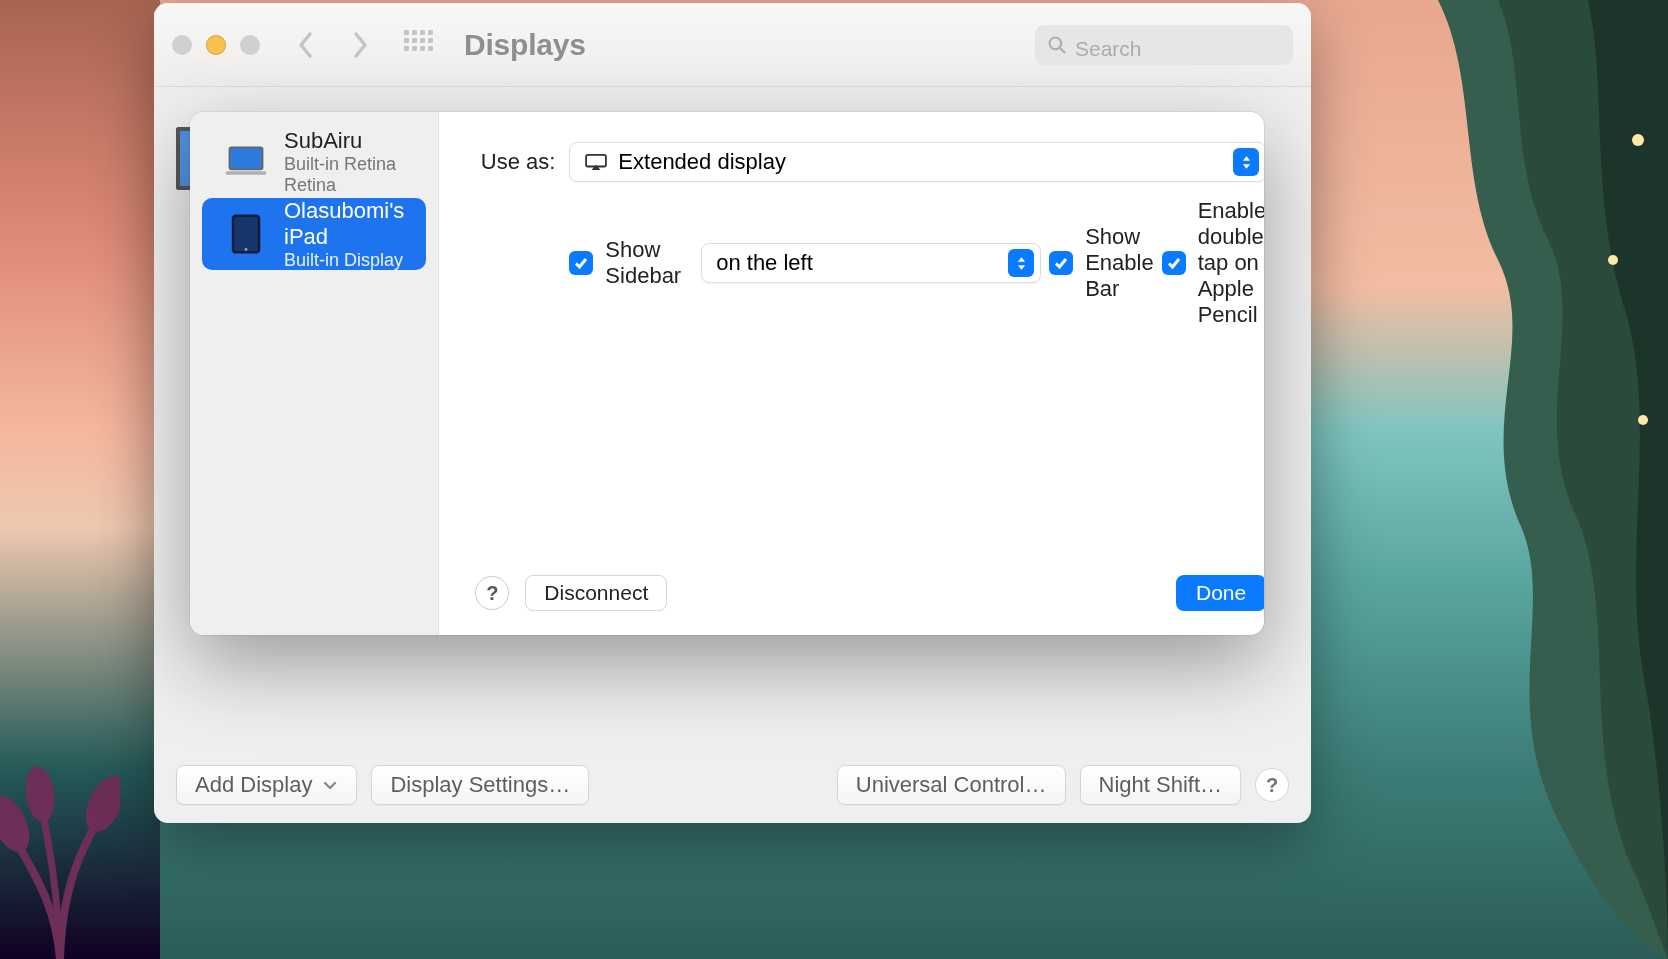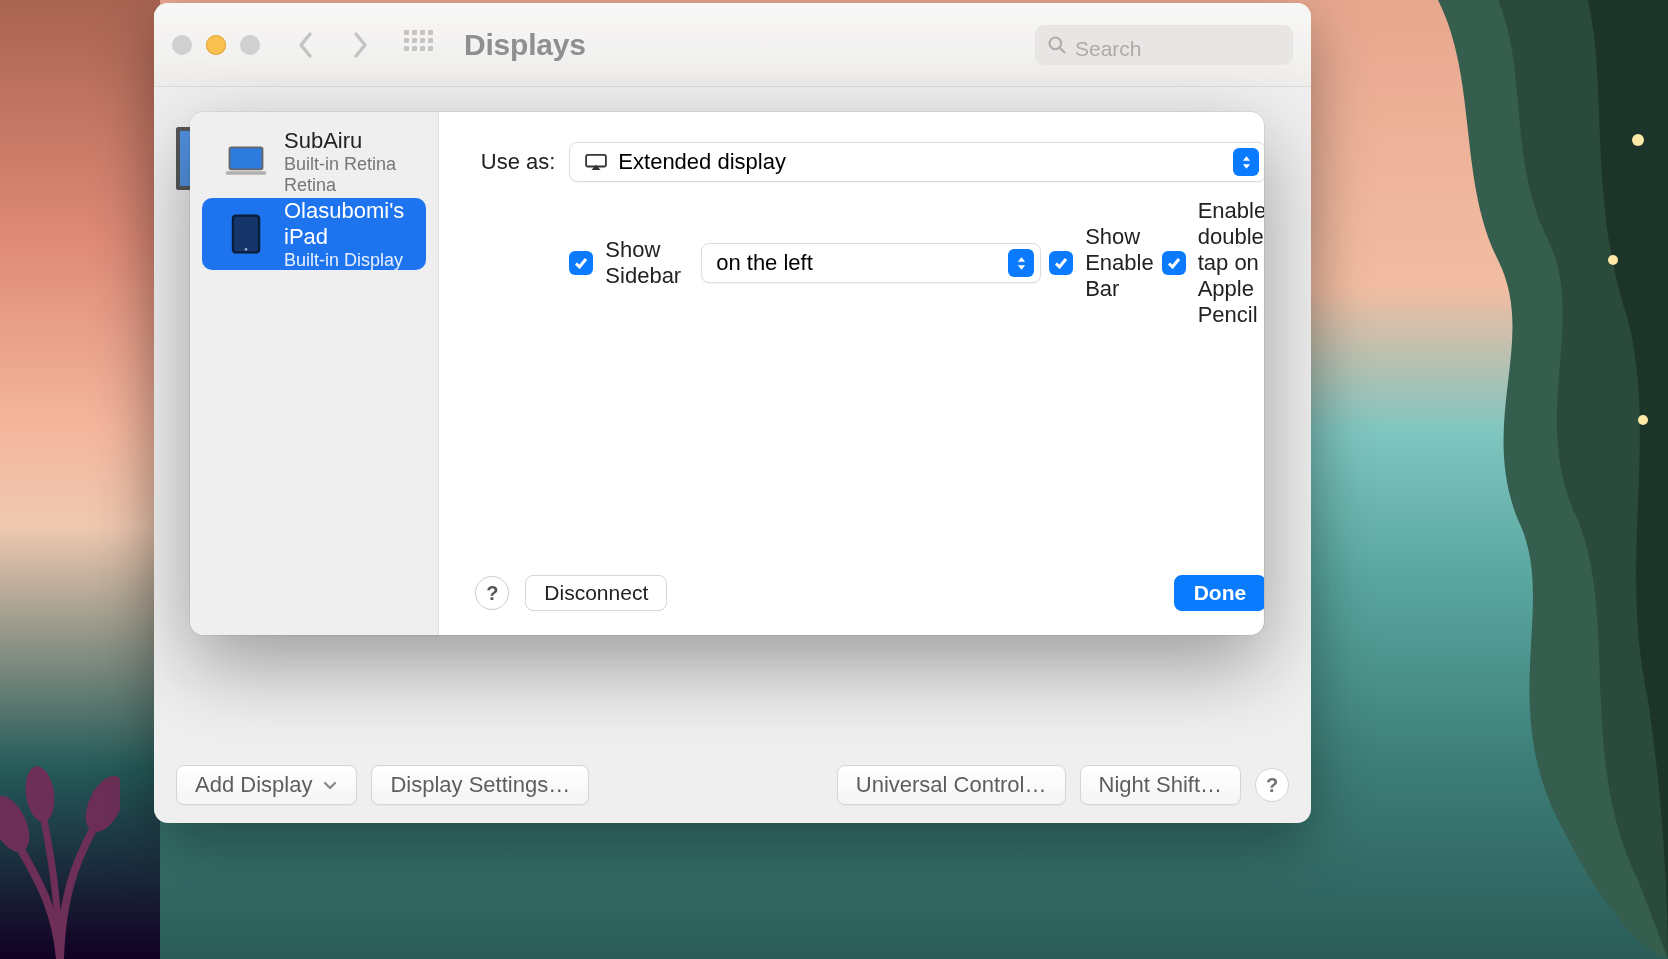--- a/index.html
+++ b/index.html
@@ -105,21 +105,21 @@
     align-items:center; justify-content:center; flex:none;
   }
   .chk svg { width:16px; height:16px; stroke:#fff; stroke-width:3; fill:none; }
   .chk-label { font-size:22px; color:#222; }
   .chk-select { margin-left:8px; min-width:340px; }
 
   .sheet-footer { margin-top:auto; display:flex; align-items:center; gap:16px; }
   .sheet-footer .spacer { flex:1; }
   .primary-btn {
     height:36px; padding:0 20px; border-radius:8px; background:#0a7bff; color:#fff;
-    font-size:21px; font-weight:700; display:flex; align-items:center; border:none;
+    font-size:21px; font-weight:400; display:flex; align-items:center; border:none;
   }
   .plain-btn {
     height:36px; padding:0 18px; border-radius:8px; background:#fff; border:1px solid #d8d6d4;
     font-size:21px; color:#222;
   }
 </style>
 </head>
 <body>
 
 <div class="desktop-bg"></div>

